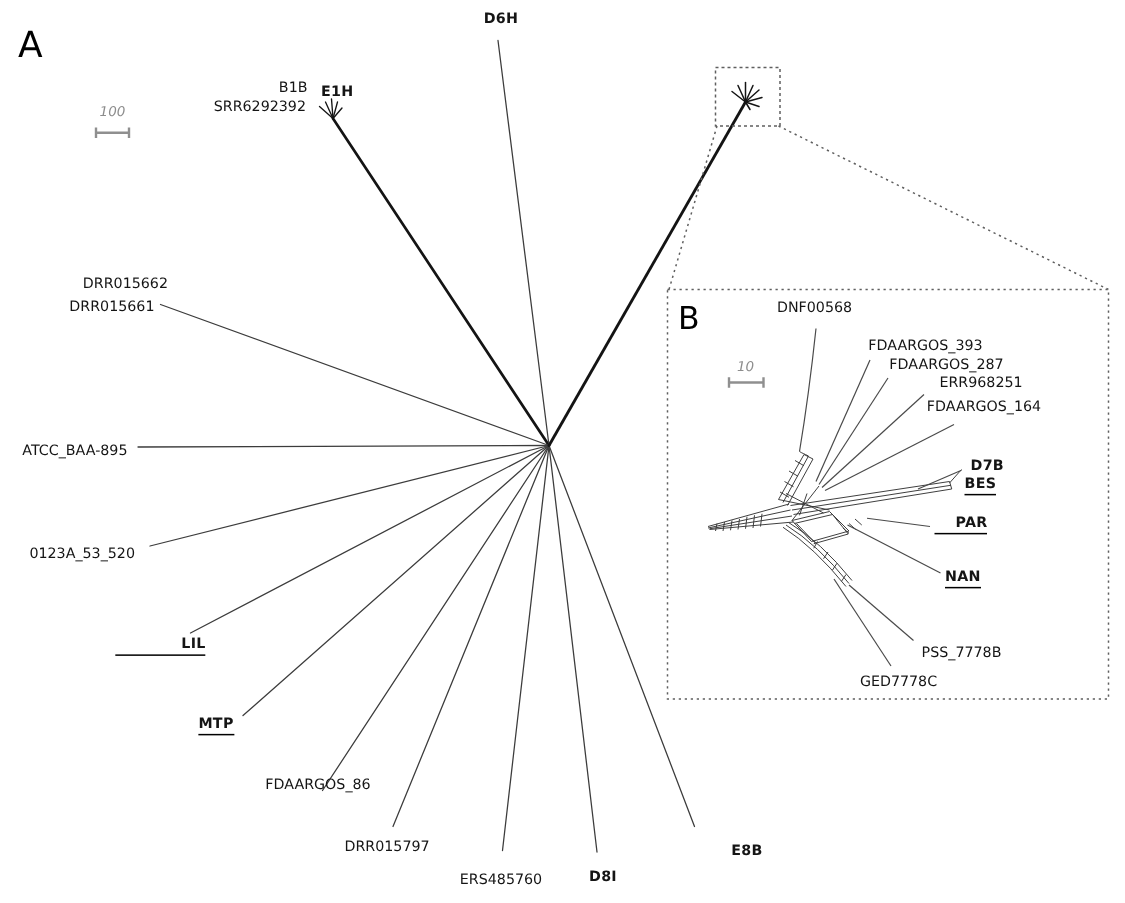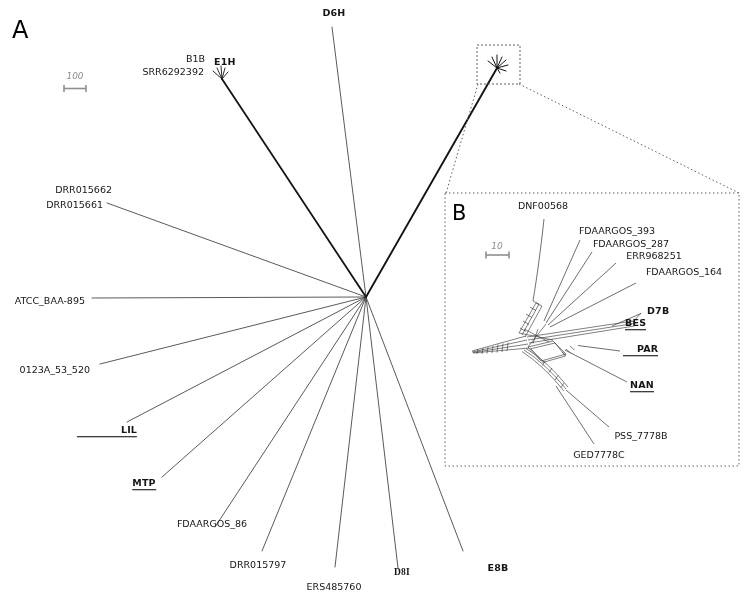--- a/index.html
+++ b/index.html
@@ -136,29 +136,29 @@
       <span class="lbl a-mid bold" style="left: 334px; top: 13px;">D6H</span>
       <span class="lbl a-end" style="left: 112px; top: 190px; text-align: center;">DRR015662</span>
       <span class="lbl a-end" style="left: 103px; top: 205px;">DRR015661</span>
       <span class="lbl a-end" style="left: 85px; top: 301px;">ATCC_BAA-895</span>
       <span class="lbl a-end" style="left: 90px; top: 370px;">0123A_53_520</span>
       <span class="lbl a-mid bold underline" style="left: 107px; top: 431px; padding-left: 44px;">LIL</span>
       <span class="lbl a-mid bold underline" style="left: 144px; top: 484px;">MTP</span>
       <span class="lbl a-mid" style="left: 212px; top: 524px;">FDAARGOS_86</span>
       <span class="lbl a-mid" style="left: 258px; top: 565px;">DRR015797</span>
       <span class="lbl a-mid" style="left: 334px; top: 587px;">ERS485760</span>
-      <span class="lbl a-mid bold" style="left: 402px; top: 573px; font-family: Liberation Serif, serif;">D8I</span>
+      <span class="lbl a-mid bold" style="left: 402px; top: 585px;">D8I</span>
       <span class="lbl a-mid bold" style="left: 498px; top: 568px;">E8B</span>
       <span class="lbl a-mid" style="left: 543px; top: 206px;">DNF00568</span>
       <span class="lbl a-mid" style="left: 617px; top: 231px;">FDAARGOS_393</span>
       <span class="lbl a-mid" style="left: 631px; top: 244px;">FDAARGOS_287</span>
       <span class="lbl a-mid" style="left: 654px; top: 256px;">ERR968251</span>
-      <span class="lbl a-mid" style="left: 684px; top: 272px;">FDAARGOS_164</span>
+      <span class="lbl a-mid" style="left: 656px; top: 272px;">FDAARGOS_164</span>
       <span class="lbl a-start bold" style="left: 647px; top: 311px;">D7B</span>
-      <span class="lbl a-start bold underline" style="left: 625px; top: 324px;">BES</span>
+      <span class="lbl a-start bold underline" style="left: 643px; top: 324px;">BES</span>
       <span class="lbl a-start bold underline" style="left: 623px; top: 350px; padding-left: 14px;">PAR</span>
       <span class="lbl a-start bold underline" style="left: 630px; top: 386px;">NAN</span>
       <span class="lbl a-mid" style="left: 641px; top: 436px;">PSS_7778B</span>
       <span class="lbl a-mid" style="left: 599px; top: 455px;">GED7778C</span>
       <span class="lbl a-start panel-letter" style="left: 12px; top: 30px;">A</span>
       <span class="lbl a-start panel-letter small" style="left: 452px; top: 213px;">B</span>
       <span class="lbl a-mid scale-label" style="left: 75px; top: 76px;">100</span>
       <span class="lbl a-mid scale-label" style="left: 497px; top: 246px;">10</span>
     </div>
 </div>

